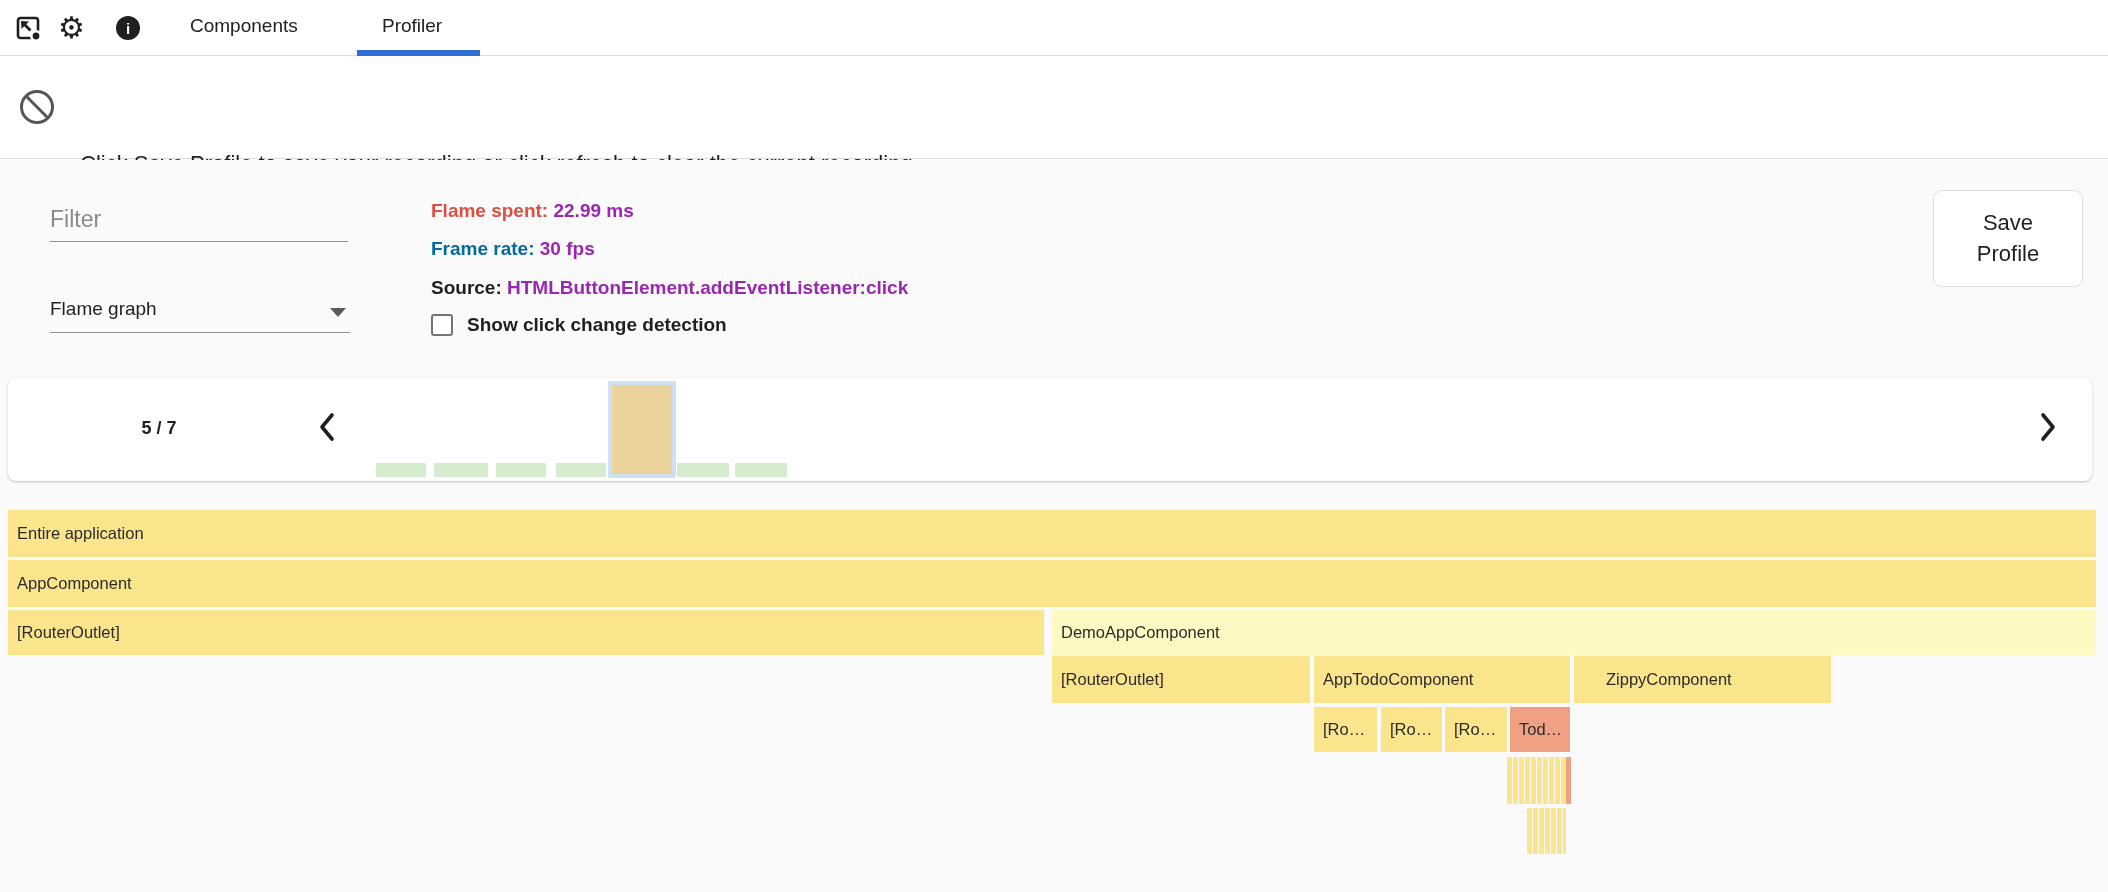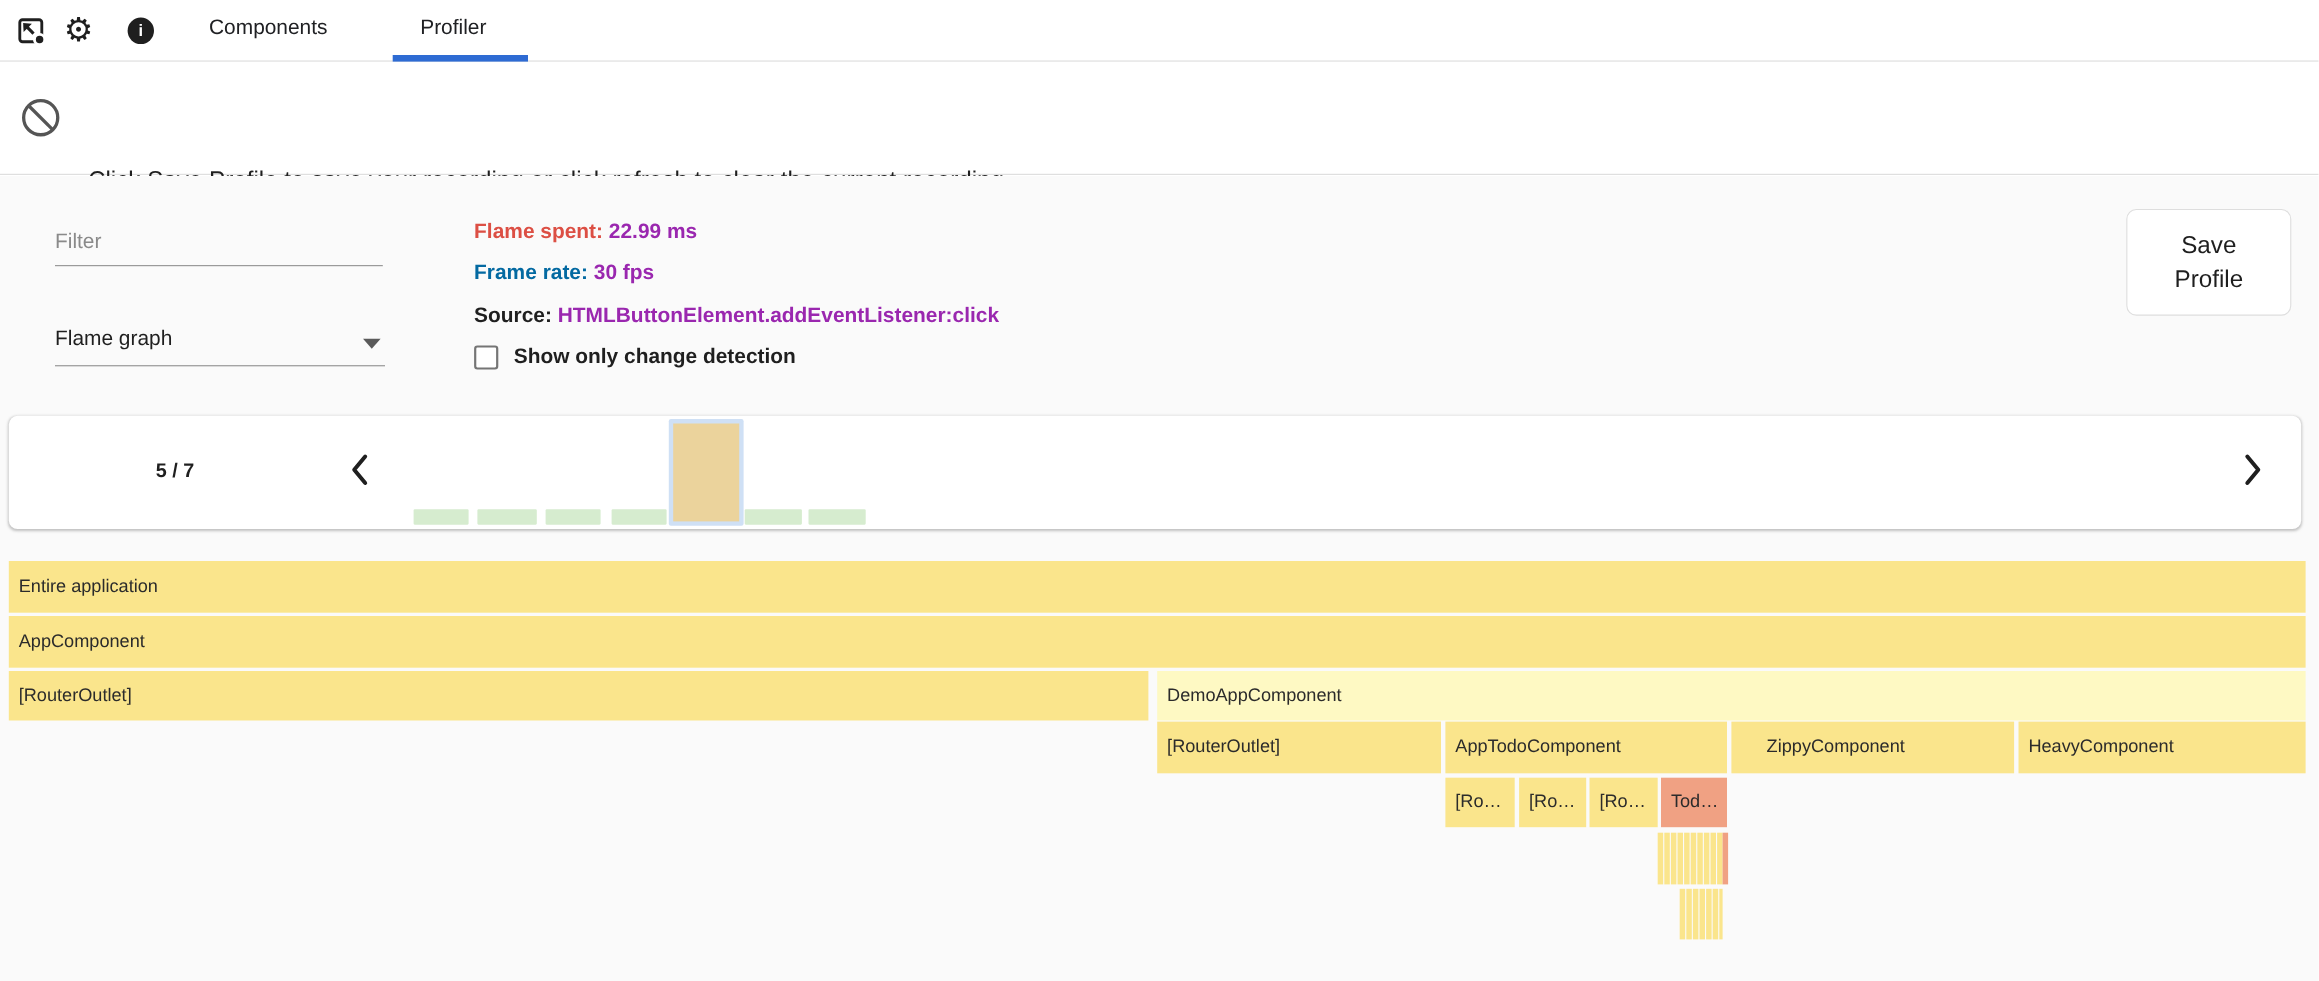--- a/index.html
+++ b/index.html
@@ -28,21 +28,21 @@
           border-bottom:1px solid #dcdcdc;box-sizing:border-box;}
   .block-icon{position:absolute;left:18px;top:31px;}
   .notice-text{position:absolute;left:80px;top:94px;font-size:22px;color:#1f1f1f;}
 
   
   .content-bg{position:absolute;left:0;top:160px;width:100%;height:732px;background:#fafafa;}
 
   
   .filter-input{position:absolute;left:50px;top:198px;width:298px;height:43px;
                 background:transparent;border:none;border-bottom:1px solid #8f8f8f;
-                font-family:"Liberation Sans",sans-serif;font-size:19px;color:#444;
+                font-family:"Liberation Sans",sans-serif;font-size:23px;color:#444;
                 outline:none;padding:0;}
   .filter-input::placeholder{color:#8a8a8a;}
   .viewmode{position:absolute;left:50px;top:291px;width:300px;height:42px;
             border-bottom:1px solid #8f8f8f;box-sizing:border-box;cursor:pointer;}
   .viewmode-label{position:absolute;left:0;top:7px;font-size:19px;color:#1f1f1f;}
   .viewmode-arrow{position:absolute;right:4px;top:17px;width:0;height:0;
                   border-left:8px solid transparent;border-right:8px solid transparent;
                   border-top:9px solid #5a5a5a;}
 
   .stat{position:absolute;left:431px;font-size:19px;font-weight:700;white-space:nowrap;}
@@ -124,21 +124,21 @@
   <div class="stat stat-2">
     <span id="rate-label" style="color: #0369a1;">Frame rate:</span>
     <span id="rate-value" style="color: rgb(154, 39, 175);">30 fps</span>
   </div>
   <div class="stat stat-3">
     <span>Source:</span>
     <span id="source-value" class="stat-link" style="color: rgb(154, 39, 175);">HTMLButtonElement.addEventListener:click</span>
   </div>
   <div class="checkrow">
     <span class="checkbox" role="checkbox" aria-checked="false"></span>
-    <span class="checklabel">Show only change detection</span>
+    <span class="checklabel">Show click change detection</span>
   </div>
 
   <button class="save-btn">Save Profile</button>
 
   <div class="card">
     <div class="frame-pos">5 / 7</div>
     <svg class="chev chev-left" width="22" height="32" viewBox="0 0 22 32">
       <polyline points="16,4 6,16 16,28" fill="none" stroke="#1f1f1f" stroke-width="3.6" stroke-linecap="round" stroke-linejoin="round"></polyline>
     </svg>
     <svg class="chev chev-right" width="22" height="32" viewBox="0 0 22 32">
@@ -158,21 +158,20 @@
   </div>
 
   <div class="flame" id="flame">
       <div class="fbar" style="left: 8px; top: 510px; width: 2088px; height: 47px; line-height: 47px; background: rgb(250, 229, 140);">Entire application</div>
       <div class="fbar" style="left: 8px; top: 560px; width: 2088px; height: 47px; line-height: 47px; background: rgb(250, 229, 140);">AppComponent</div>
       <div class="fbar" style="left: 8px; top: 610px; width: 1036px; height: 45px; line-height: 45px; background: rgb(250, 229, 140);">[RouterOutlet]</div>
       <div class="fbar" style="left: 1052px; top: 610px; width: 1044px; height: 45px; line-height: 45px; background: #fef9c3;">DemoAppComponent</div>
       <div class="fbar" style="left: 1052px; top: 656px; width: 258px; height: 47px; line-height: 47px; background: rgb(250, 229, 140);">[RouterOutlet]</div>
       <div class="fbar" style="left: 1314px; top: 656px; width: 256px; height: 47px; line-height: 47px; background: rgb(250, 229, 140);">AppTodoComponent</div>
       <div class="fbar" style="left: 1574px; top: 656px; width: 257px; height: 47px; line-height: 47px; background: rgb(250, 229, 140); padding-left: 32px;">ZippyComponent</div>
-      <div class="fbar" style="left: 1835px; top: 656px; width: 261px; height: 47px; line-height: 47px; background: rgb(250, 229, 140);">HeavyComponent</div>
       <div class="fbar" style="left: 1314px; top: 707px; width: 63px; height: 45px; line-height: 45px; background: rgb(250, 229, 140);">[Ro…</div>
       <div class="fbar" style="left: 1381px; top: 707px; width: 61px; height: 45px; line-height: 45px; background: rgb(250, 229, 140);">[Ro…</div>
       <div class="fbar" style="left: 1445px; top: 707px; width: 62px; height: 45px; line-height: 45px; background: rgb(250, 229, 140);">[Ro…</div>
       <div class="fbar" style="left: 1510px; top: 707px; width: 60px; height: 45px; line-height: 45px; background: rgb(240, 161, 131);">Tod…</div>
       <div class="fbar" style="left: 1507px; top: 757px; width: 4.5px; height: 47px; line-height: 47px; background: rgb(250, 229, 140); padding: 0px;"></div>
       <div class="fbar" style="left: 1513px; top: 757px; width: 4.5px; height: 47px; line-height: 47px; background: rgb(250, 229, 140); padding: 0px;"></div>
       <div class="fbar" style="left: 1519px; top: 757px; width: 4.5px; height: 47px; line-height: 47px; background: rgb(250, 229, 140); padding: 0px;"></div>
       <div class="fbar" style="left: 1525px; top: 757px; width: 4.5px; height: 47px; line-height: 47px; background: rgb(250, 229, 140); padding: 0px;"></div>
       <div class="fbar" style="left: 1531px; top: 757px; width: 4.5px; height: 47px; line-height: 47px; background: rgb(250, 229, 140); padding: 0px;"></div>
       <div class="fbar" style="left: 1537px; top: 757px; width: 4.5px; height: 47px; line-height: 47px; background: rgb(250, 229, 140); padding: 0px;"></div>

